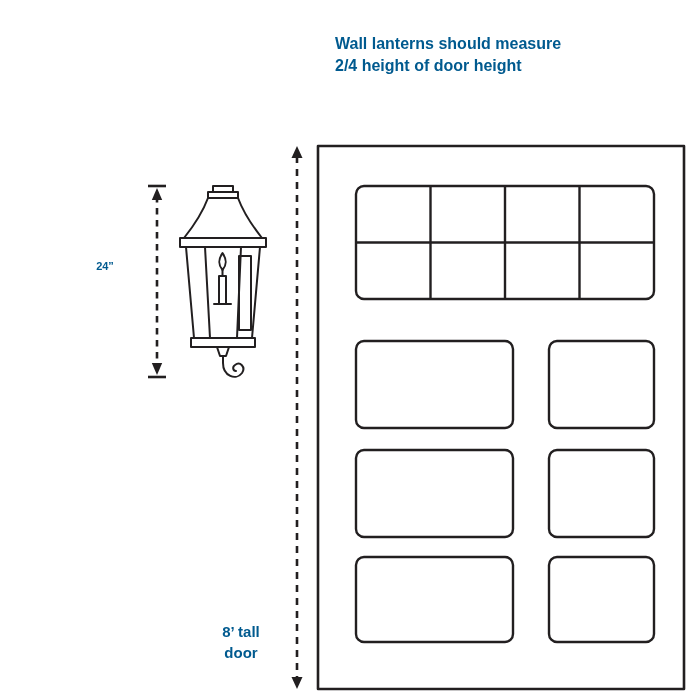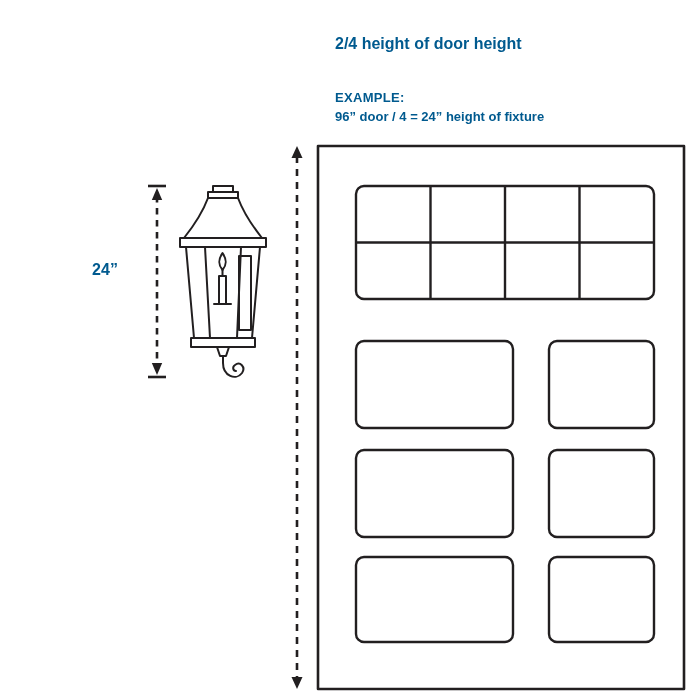--- a/index.html
+++ b/index.html
@@ -16,21 +16,21 @@
     left:335px;top:33px;width:260px;
     font-size:16px;font-weight:700;line-height:1.35;
   }
   .example{
     left:335px;top:89px;width:300px;
     font-size:13px;font-weight:700;line-height:1.45;
   }
   .example .example-label{letter-spacing:.3px;}
   .fixture-label{
     left:55px;top:259px;width:100px;
-    text-align:center;font-size:16px;font-weight:700;line-height:1.35;
+    text-align:center;font-size:11px;font-weight:700;line-height:1.35;
   }
   .door-label{
     left:200px;top:621px;width:82px;
     text-align:center;font-size:15px;font-weight:700;line-height:1.4;
   }
   .line1,.line2{display:block;}
 </style>
 </head>
 <body>
 
@@ -107,26 +107,27 @@
       <rect x="191" y="338" width="64" height="9"></rect>
 
       <g>
         <path d="M217,347 L229,347 L226,356 L220,356 Z"></path>
         <path d="M223,356 L223,363 C223,376 236,381 242,373 C246,367 240,361 235,365 C232,367 233,371 236,371"></path>
       </g>
     </g>
   </svg>
 
   <div class="label heading">
+    <span class="line1">Wall lanterns should measure</span>
     <span class="line2">2/4 height of door height</span>
   </div>
 
-  <div class="label example">
-    <span class="line1 example-label">EXAMPLE:</span>
-    <span class="line2">96” door / 4 = 24” height of fixture</span>
-  </div>
 
   <div class="label fixture-label">
     <span class="line1">24”</span>
   </div>
 
+  <div class="label door-label">
+    <span class="line1">8’ tall</span>
+    <span class="line2">door</span>
+  </div>
 
 </div>
 
 </body></html>

